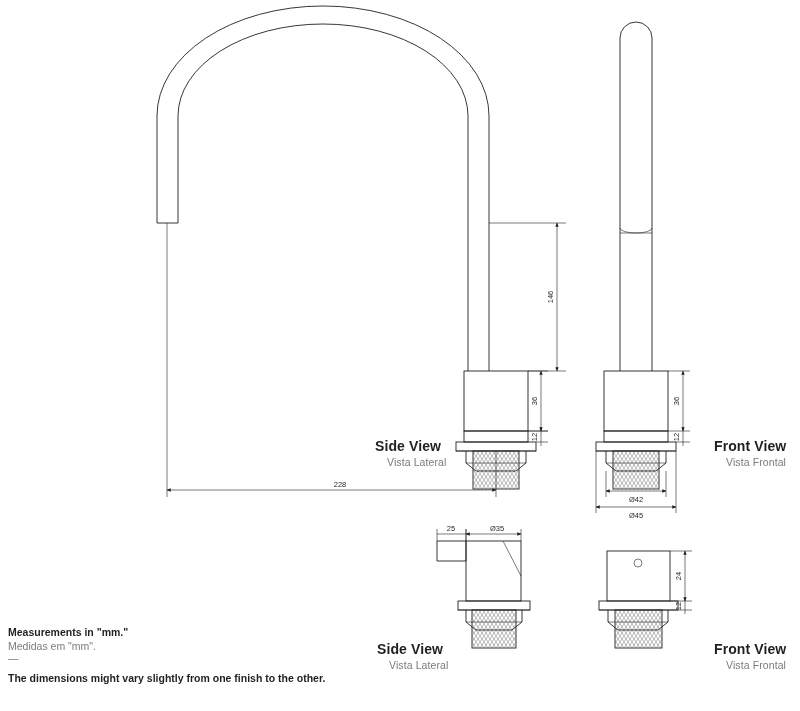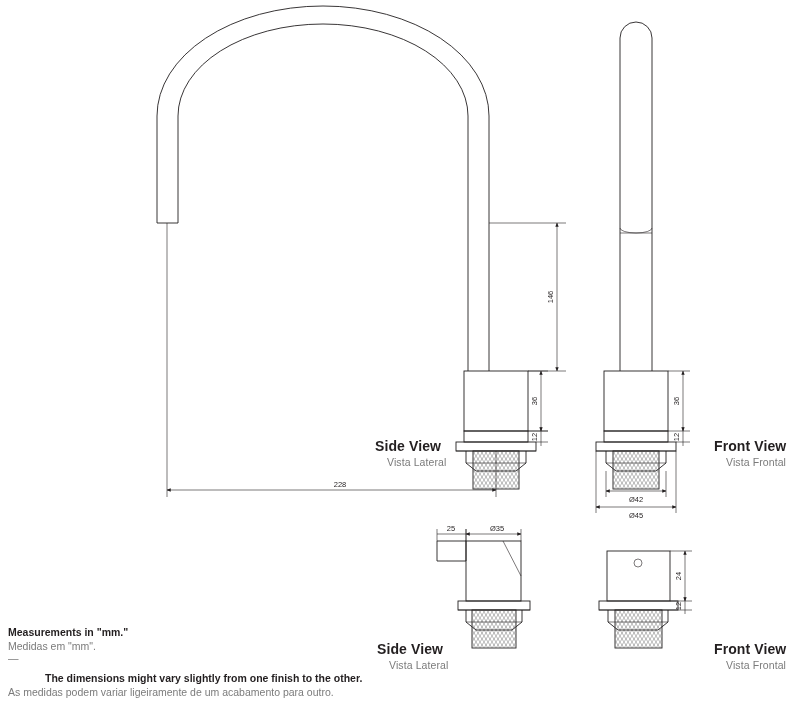--- a/index.html
+++ b/index.html
@@ -278,17 +278,16 @@
 
   <div class="label-block" style="left:714px; top:641px;">
     <div class="label-title">Front View</div>
     <div class="label-sub">Vista Frontal</div>
   </div>
 
   <div class="notes">
     <div class="note-strong">Measurements in "mm."</div>
     <div class="note-light">Medidas em "mm".</div>
     <div class="note-rule">—</div>
-    <div class="note-strong" style="margin-top:6px;margin-left:37px;">The dimensions might vary slightly from one finish to the other.</div>
-    <div class="note-light">As medidas podem variar ligeiramente de um acabamento para outro.</div>
+    <div class="note-strong" style="margin-top:6px;">The dimensions might vary slightly from one finish to the other.</div>
   </div>
 
 </div>
 
 </body></html>

